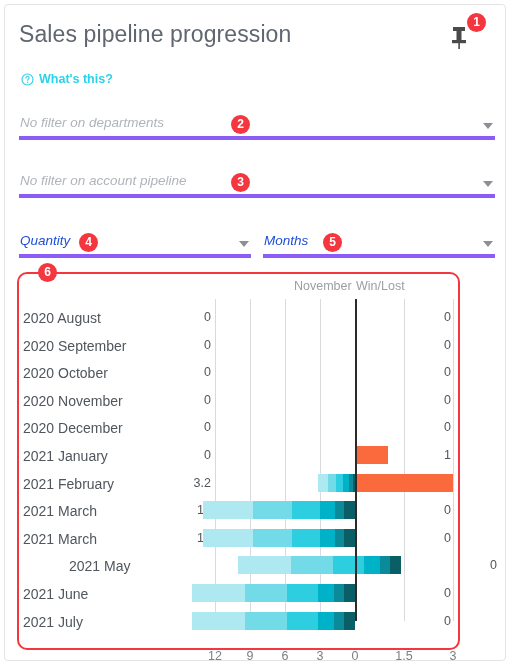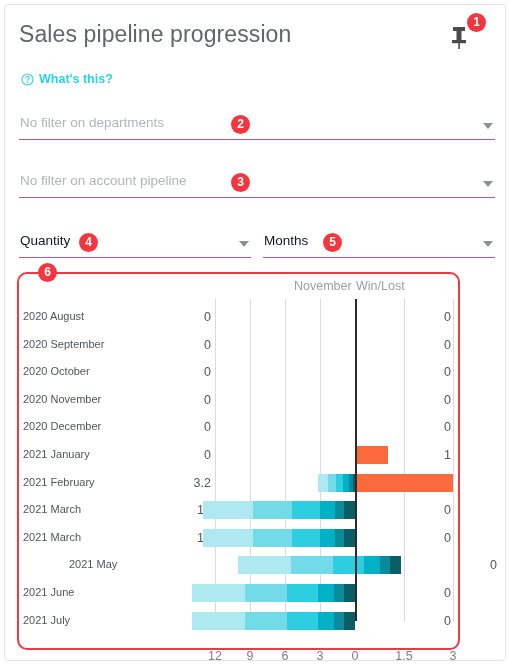--- a/index.html
+++ b/index.html
@@ -57,32 +57,33 @@
     text-decoration: none;
   }
   .whats-this .qicon {
     width: 13px; height: 13px;
     display: block;
   }
 
   
   .select {
     position: absolute;
-    border-bottom: 1px solid #8b5cf6;
+    border-bottom: 4px solid #8b5cf6;
     height: 27px;
     cursor: pointer;
+    font-style: italic;
   }
   .select .sel-text {
     position: absolute;
     left: 1px; top: 2px;
     font-size: 13.5px;
     white-space: nowrap;
   }
   .select.placeholder .sel-text { color: #b0b4ba; }
-  .select.chosen .sel-text { color: #0f172a; }
+  .select.chosen .sel-text { color: #1d4ed8; }
   .caret {
     position: absolute;
     right: 2px; top: 10px;
     width: 0; height: 0;
     border-left: 5.5px solid transparent;
     border-right: 5.5px solid transparent;
     border-top: 6px solid #8a9096;
   }
 
   #sel-dept     { left: 14px; top: 108px;  width: 476px; }
@@ -155,21 +156,21 @@
 
   .row {
     position: absolute;
     left: 0;
     width: 440px;
     height: 28px;
   }
   .row-label {
     position: absolute;
     left: 4px; top: 7px;
-    font-size: 11px;
+    font-size: 14px;
     color: #50565c;
     white-space: nowrap;
   }
   .row-left-val {
     position: absolute;
     left: 140px; top: 7px;
     width: 52px;
     text-align: right;
     font-size: 12.5px;
     color: #50565c;

